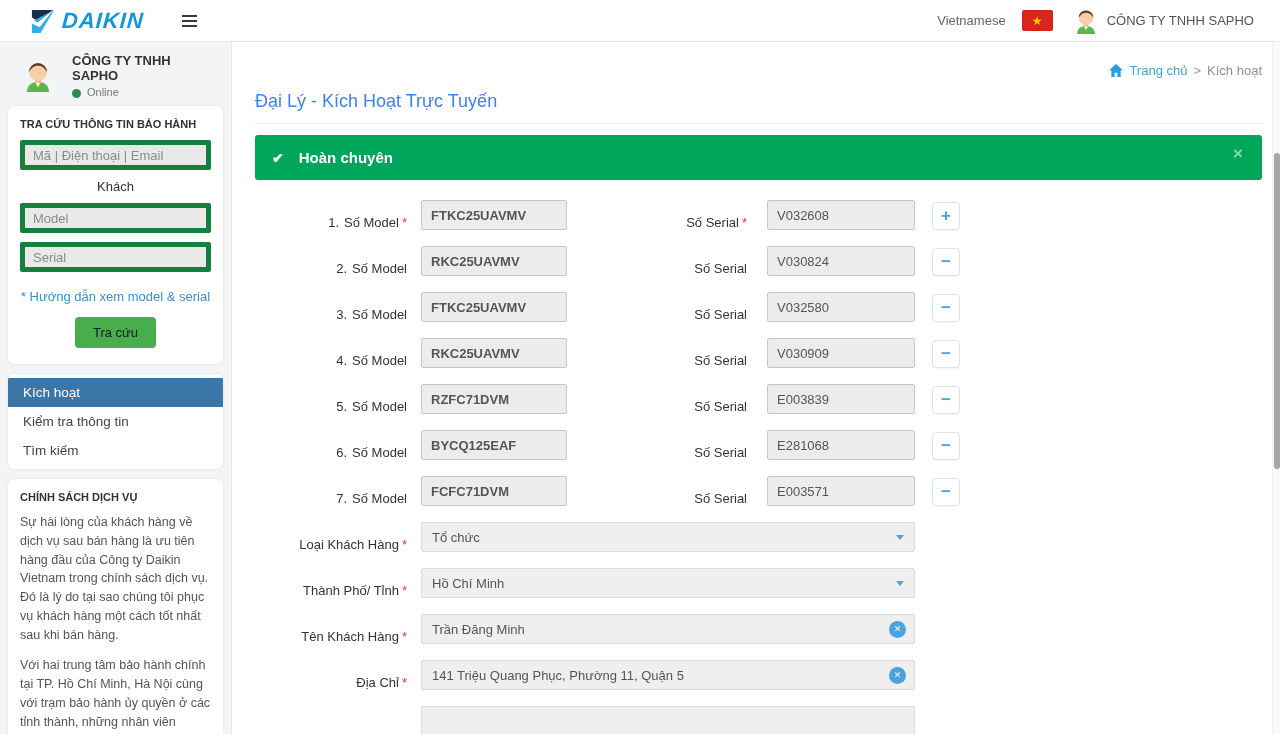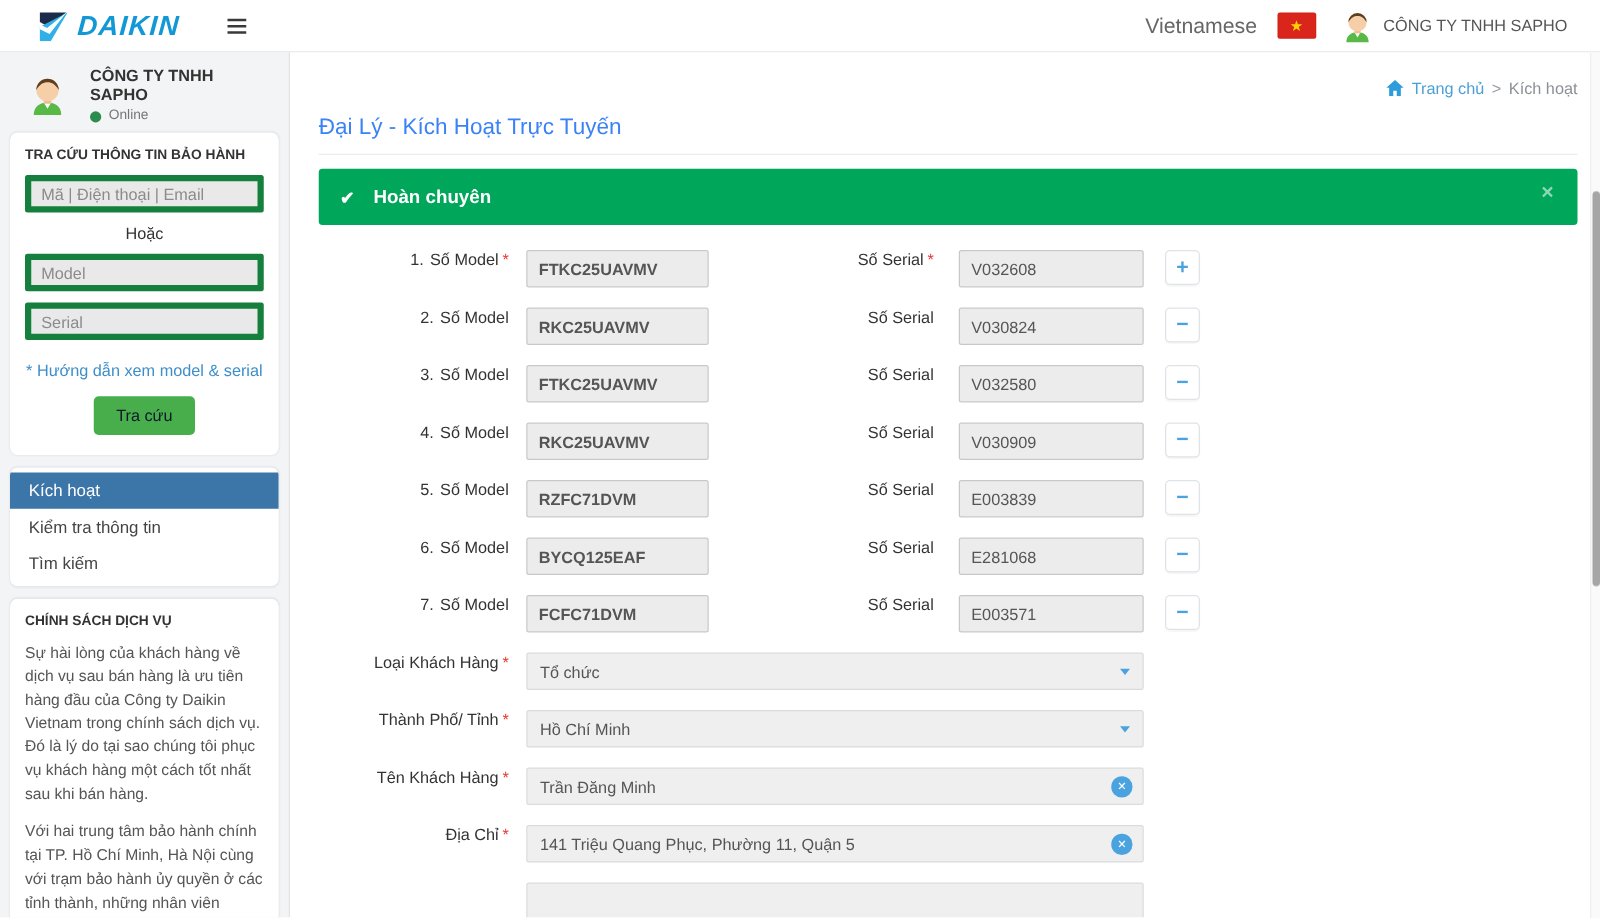--- a/index.html
+++ b/index.html
@@ -16,21 +16,21 @@
     display:flex; align-items:center; padding:0 26px 0 30px;
   }
   .brand { display:flex; align-items:center; gap:7px; cursor:pointer; }
   .brand-text {
     font-size:22px; font-weight:bold; font-style:italic; color:#1398d6;
     letter-spacing:1px; transform:skewX(-4deg);
   }
   .hamburger { margin-left:34px; display:flex; flex-direction:column; gap:3px; cursor:pointer; padding:4px; }
   .hamburger i { display:block; width:15px; height:2px; background:#3a3a3a; }
   .hspacer { flex:1; }
-  .lang { font-size:17px; color:#666; margin-right:16px; cursor:pointer;text-align:center; }
+  .lang { font-size:13px; color:#666; margin-right:16px; cursor:pointer;text-align:center; }
   .flag {
     width:31px; height:21px; background:#da251d; border-radius:2px;
     display:inline-flex; align-items:center; justify-content:center;
     color:#ffd400; font-size:12px; margin-right:20px; cursor:pointer;
     box-shadow:0 0 0 1px rgba(0,0,0,0.05) inset;
   }
   .avatar { display:inline-flex; margin-right:8px; cursor:pointer; }
   .huser { font-size:13px; color:#555; cursor:pointer; }
 
   
@@ -91,21 +91,21 @@
   }
   .alert-title { font-size:15px; font-weight:bold; display:flex; align-items:center; }
   .alert-title .chk { font-size:14px; margin-right:15px; }
   .alert-msg { font-size:12.5px; margin-top:8px; }
   .alert-close {
     position:absolute; top:9px; right:13px; background:none; border:none;
     color:rgba(255,255,255,0.55); font-size:17px; font-weight:bold; cursor:pointer; line-height:1;
   }
 
   .form { margin-top:20px; }
-  .frow { display:flex; align-items:flex-start; margin-bottom:16px; height:30px; }
+  .frow { display:flex; align-items:flex-end; margin-bottom:16px; height:30px; }
   .flabel { width:152px; text-align:right; font-size:13px; color:#333; flex-shrink:0; }
   .flabel .idx { margin-right:5px; }
   .req { color:#e53935; margin-left:3px; }
   .slabel { width:180px; }
 
   .ctl {
     height:30px; border-radius:2px; font-size:13px; color:#555;
     font-family:"Liberation Sans", sans-serif;
   }
   input.ctl { background:#ececec; border:1px solid #c6c9cc; padding:0 9px; }
@@ -198,21 +198,21 @@
         <div class="ustatus">
           <span class="dot"></span>
           <span>Online</span>
         </div>
       </div>
     </div>
 
     <div class="card pad">
       <div class="card-title">TRA CỨU THÔNG TIN BẢO HÀNH</div>
       <input class="s-input" placeholder="Mã | Điện thoại | Email" style="">
-      <div class="or-label">Hoặc</div>
+      <div class="or-label">Khách</div>
       <div class="ms-row">
         <input class="s-input" placeholder="Model" style="">
         <input class="s-input" placeholder="Serial" style="">
       </div>
       <a class="guide-link">* Hướng dẫn xem model &amp; serial</a>
       <button class="search-btn">Tra cứu</button>
     </div>
 
     <div class="card menu-card">
       <div class="menu-item active">Kích hoạt</div>

